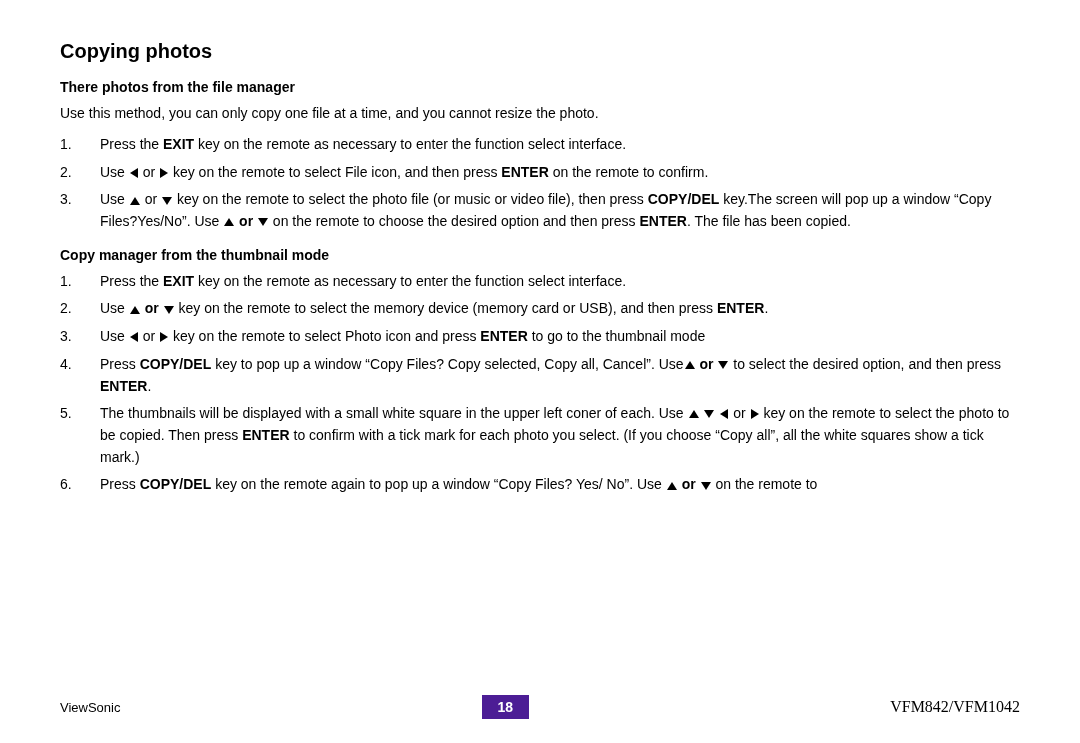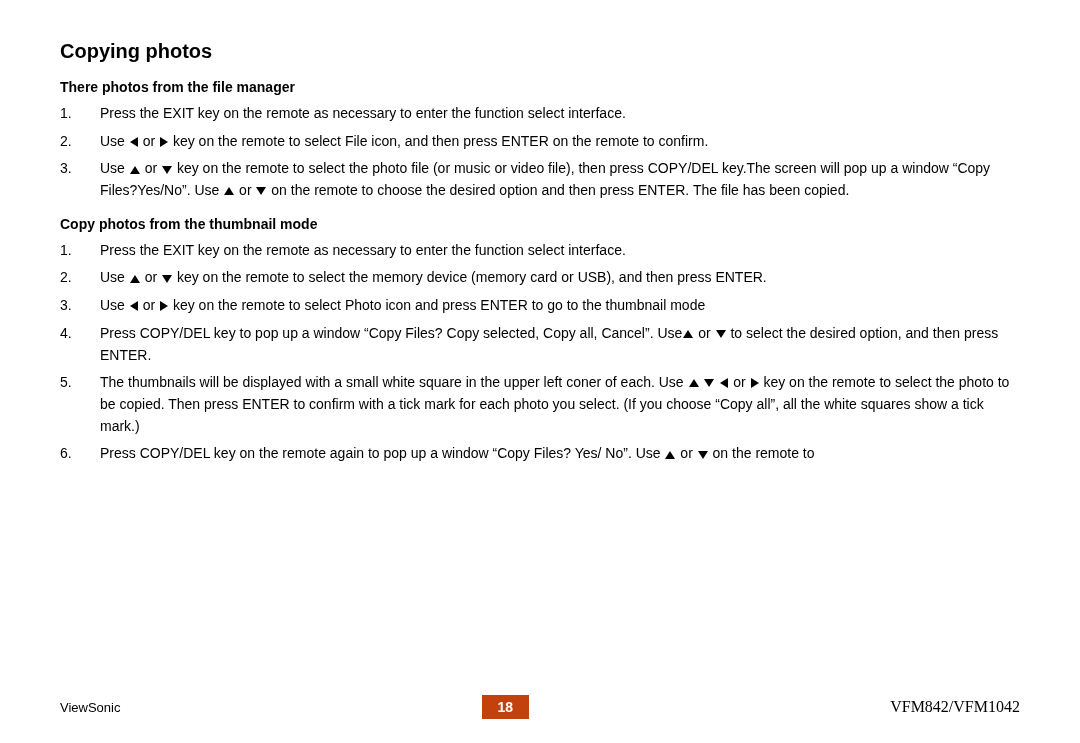--- a/index.html
+++ b/index.html
@@ -66,42 +66,42 @@
     .numbered-list li .num {
       min-width: 40px;
       font-size: 14px;
     }
 
     .numbered-list li .content {
       flex: 1;
     }
 
     .bold {
-      font-weight: normal;
+      font-weight: bold;
     }
 
     .footer {
       position: absolute;
       bottom: 24px;
       left: 0;
       right: 0;
       width: 100%;
       display: flex;
       justify-content: space-between;
       align-items: center;
       padding: 0 60px;
       gap: 22px;
     }
 
     .footer-left {
       font-size: 13px;
     }
 
     .footer-center {
-      background: #c2410c;
+      background: #4c1d95;
       color: #ffffff;
       padding: 4px 16px;
       font-size: 14px;
       font-weight: bold;
     }
 
     .footer-right {
       font-size: 16px;
       font-family: Liberation Serif, serif;
     }
@@ -151,37 +151,38 @@
 </head>
 <body>
 
 <div class="page">
 
   <h1 class="page-title">Copying photos</h1>
 
 
   <p class="section-heading">There photos from the file manager</p>
 
+  <p class="section-desc">Use this method, you can only copy one file at a time, and you cannot resize the photo.</p>
 
   <ol class="numbered-list">
     <li>
       <span class="num">1.</span>
       <span class="content">Press the <span class="bold">EXIT</span> key on the remote as necessary to enter the function select interface.</span>
     </li>
     <li>
       <span class="num">2.</span>
       <span class="content">Use <span class="tri-left"></span> or <span class="tri-right"></span> key on the remote to select File icon, and then press <span class="bold">ENTER</span> on the remote to confirm.</span>
     </li>
     <li>
       <span class="num">3.</span>
       <span class="content">Use <span class="tri-up"></span> or <span class="tri-down"></span> key on the remote to select the photo file (or music or video file), then press <span class="bold">COPY/DEL</span> key.The screen will pop up a window “Copy Files?Yes/No”. Use <span class="tri-up"></span> <span class="bold">or</span> <span class="tri-down"></span> on the remote to choose the desired option and then press <span class="bold">ENTER</span>. The file has been copied.</span>
     </li>
   </ol>
 
-  <p class="section-heading">Copy photos from the thumbnail mode</p>
+  <p class="section-heading">Copy manager from the thumbnail mode</p>
 
 
   <ol class="numbered-list">
     <li>
       <span class="num">1.</span>
       <span class="content">Press the <span class="bold">EXIT</span> key on the remote as necessary to enter the function select interface.</span>
     </li>
     <li>
       <span class="num">2.</span>
       <span class="content">Use <span class="tri-up"></span> <span class="bold">or</span> <span class="tri-down"></span> key on the remote to select the memory device (memory card or USB), and then press <span class="bold">ENTER</span>.</span>

